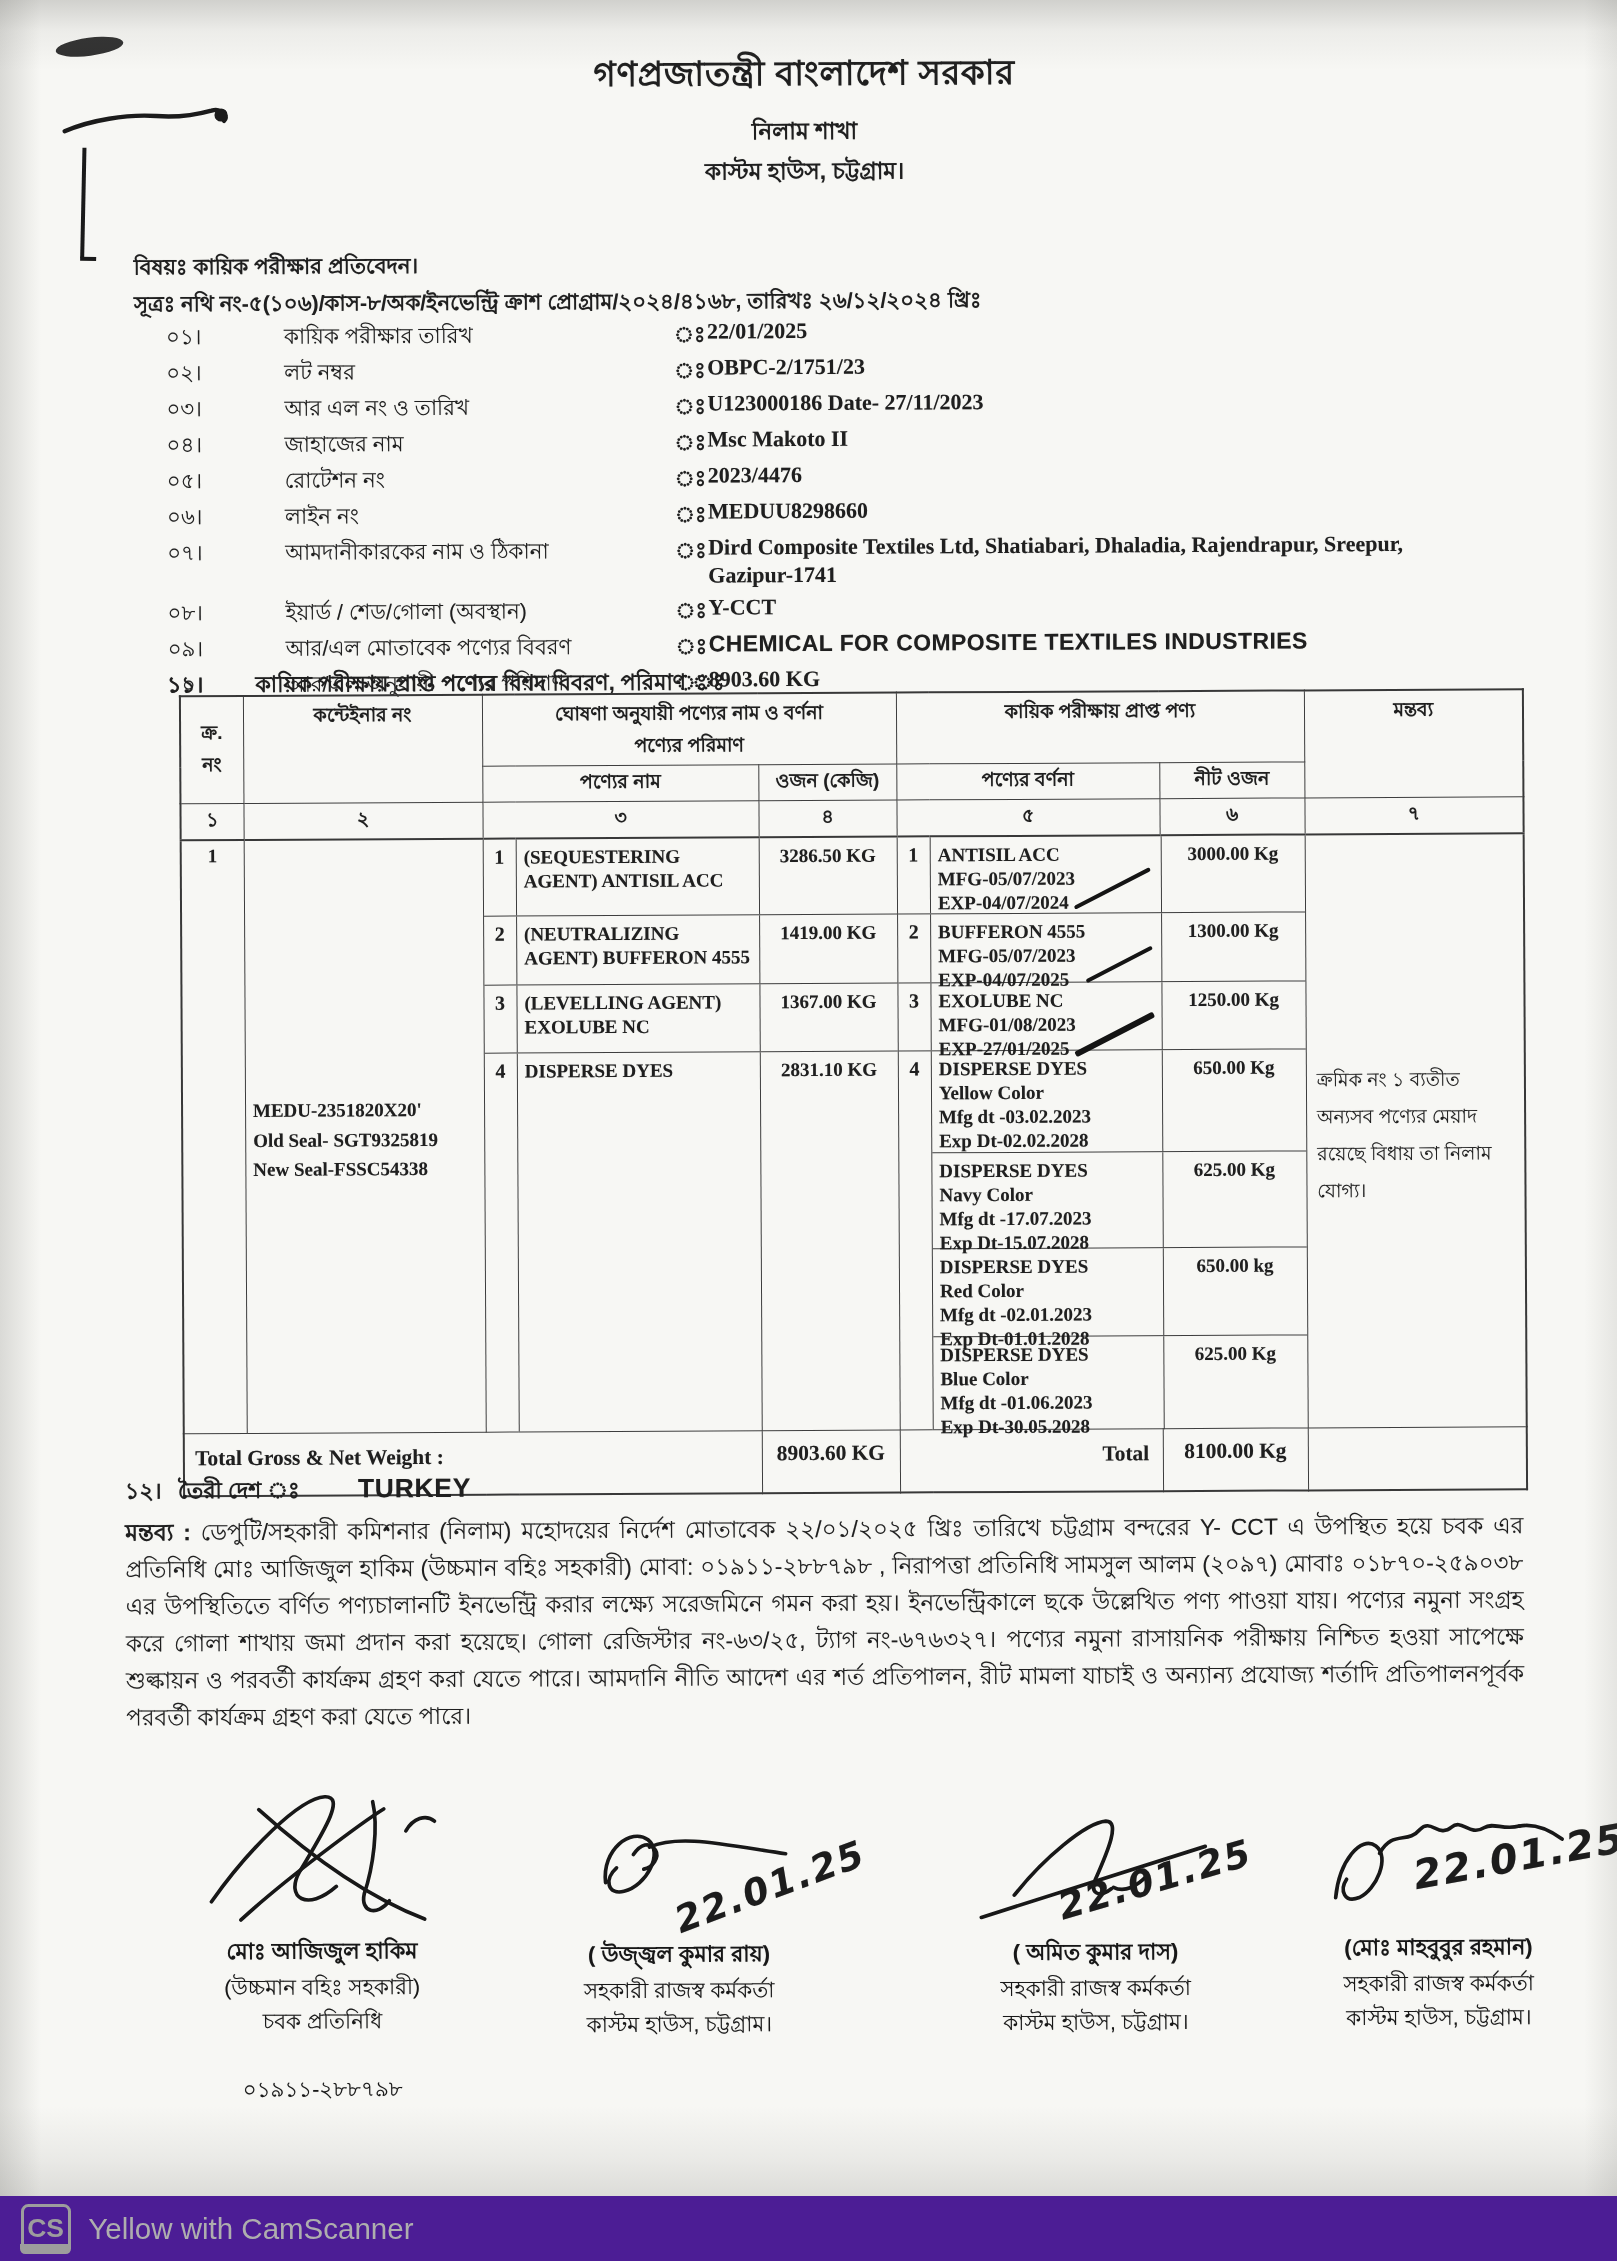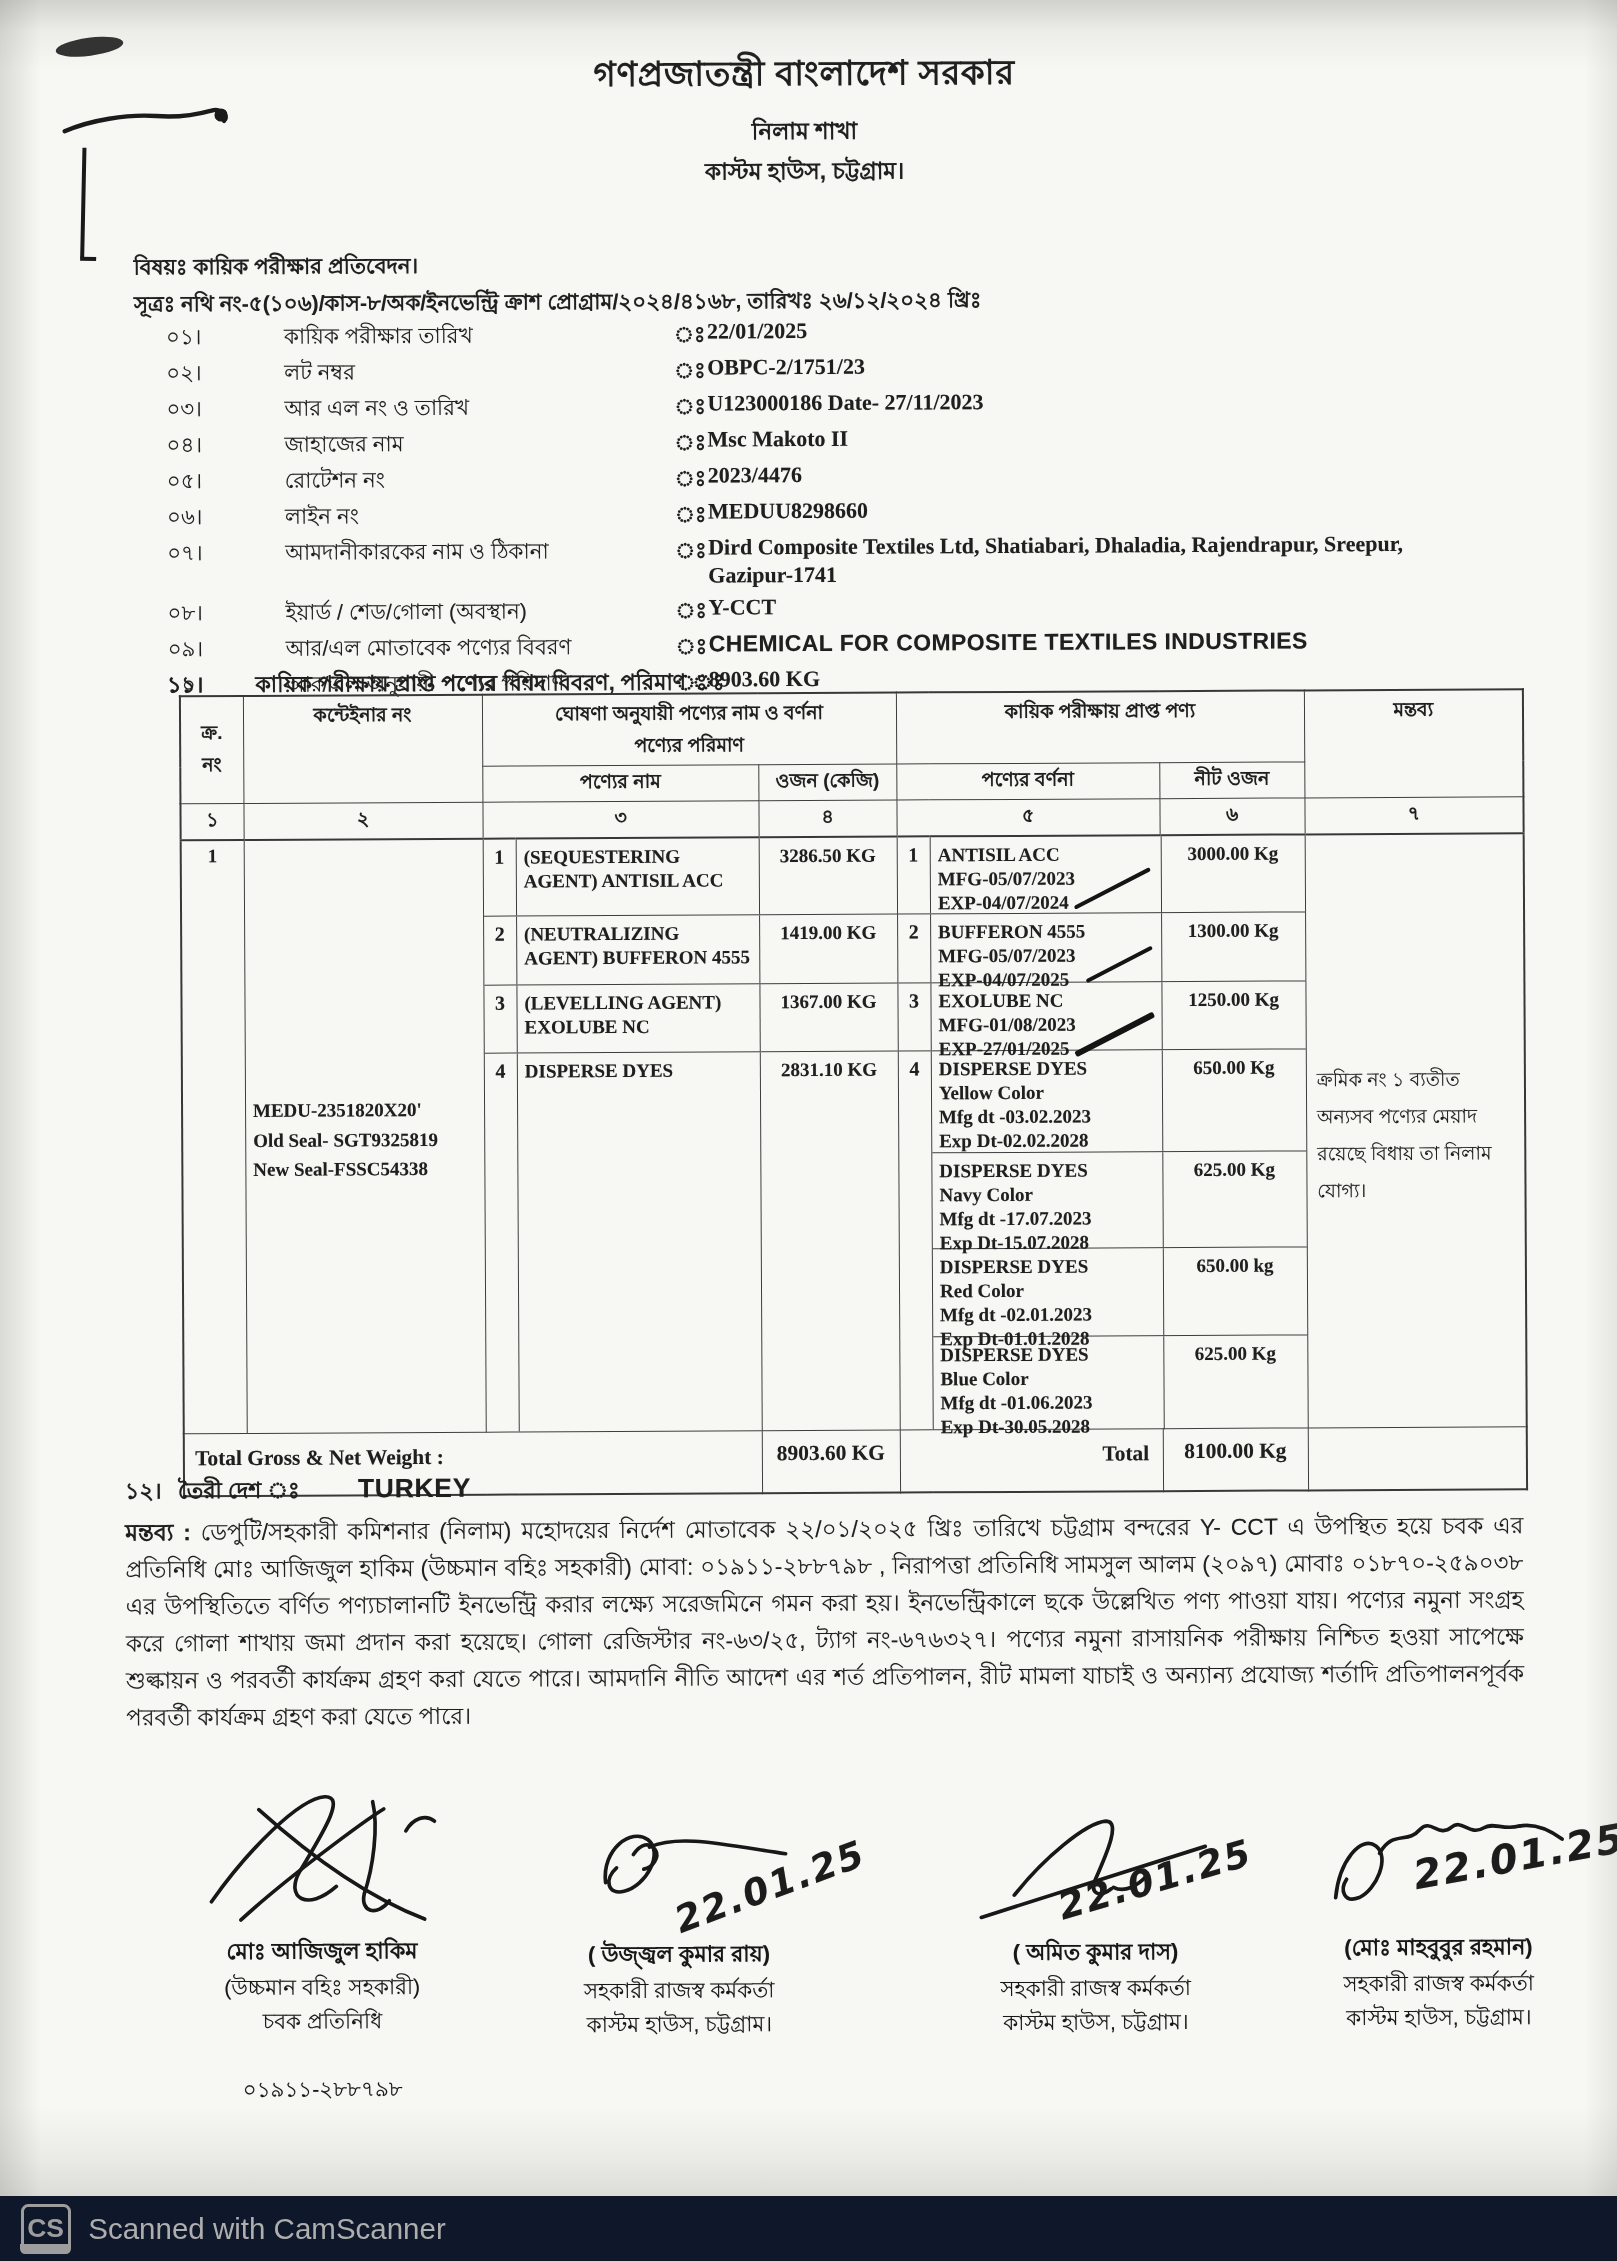--- a/index.html
+++ b/index.html
@@ -95,21 +95,21 @@
               font-size:37px;letter-spacing:2.2px;color:#1c1c1c;white-space:nowrap;}
 
   
   .vline{position:absolute;left:85px;top:144px;width:3.7px;height:110px;background:#1a1a1a;transform:rotate(1.5deg);z-index:30;}
   .vline:after{content:"";position:absolute;left:0;bottom:-2.9px;width:16px;height:3.7px;background:#1a1a1a;}
   .smudge{position:absolute;left:60px;top:34px;width:68px;height:17.7px;background:#151515;border-radius:50%;
           transform:rotate(-7deg);opacity:.88;z-index:30;}
   .scribble{position:absolute;left:65px;top:94px;z-index:30;}
 
   
-  .cam{position:absolute;left:0;bottom:0;width:100%;height:65px;background:#0f172a;display:flex;align-items:center;z-index:50;}
+  .cam{position:absolute;left:0;bottom:0;width:100%;height:65px;background:#4c1d95;display:flex;align-items:center;z-index:50;}
   .cs-badge{width:44px;height:43px;border:3.7px solid #9d9d9d;border-radius:7.4px;margin-left:20.6px;position:relative;
             color:#9d9d9d;font-weight:700;font-size:26.5px;display:flex;align-items:center;justify-content:center;}
   .cs-badge:after{content:"";position:absolute;bottom:-3.7px;left:-3.7px;right:-3.7px;height:9.6px;background:#9d9d9d;border-radius:0 0 5.2px 5.2px;}
   .cam-text{margin-left:17.7px;color:#aeaeae;font-size:29.5px;}
 </style>
 </head>
 <body>
 
 <div id="paper">
   <div class="tilt">
@@ -425,16 +425,16 @@
     <div class="vline"></div>
 
   </div>
 
   <div class="shade"></div>
 
   <div class="cam">
     <div class="cs-badge">
       <span>CS</span>
     </div>
-    <div class="cam-text">Scanned with CamScanner</div>
+    <div class="cam-text">Yellow with CamScanner</div>
   </div>
 </div>
 
 
 </body></html>

